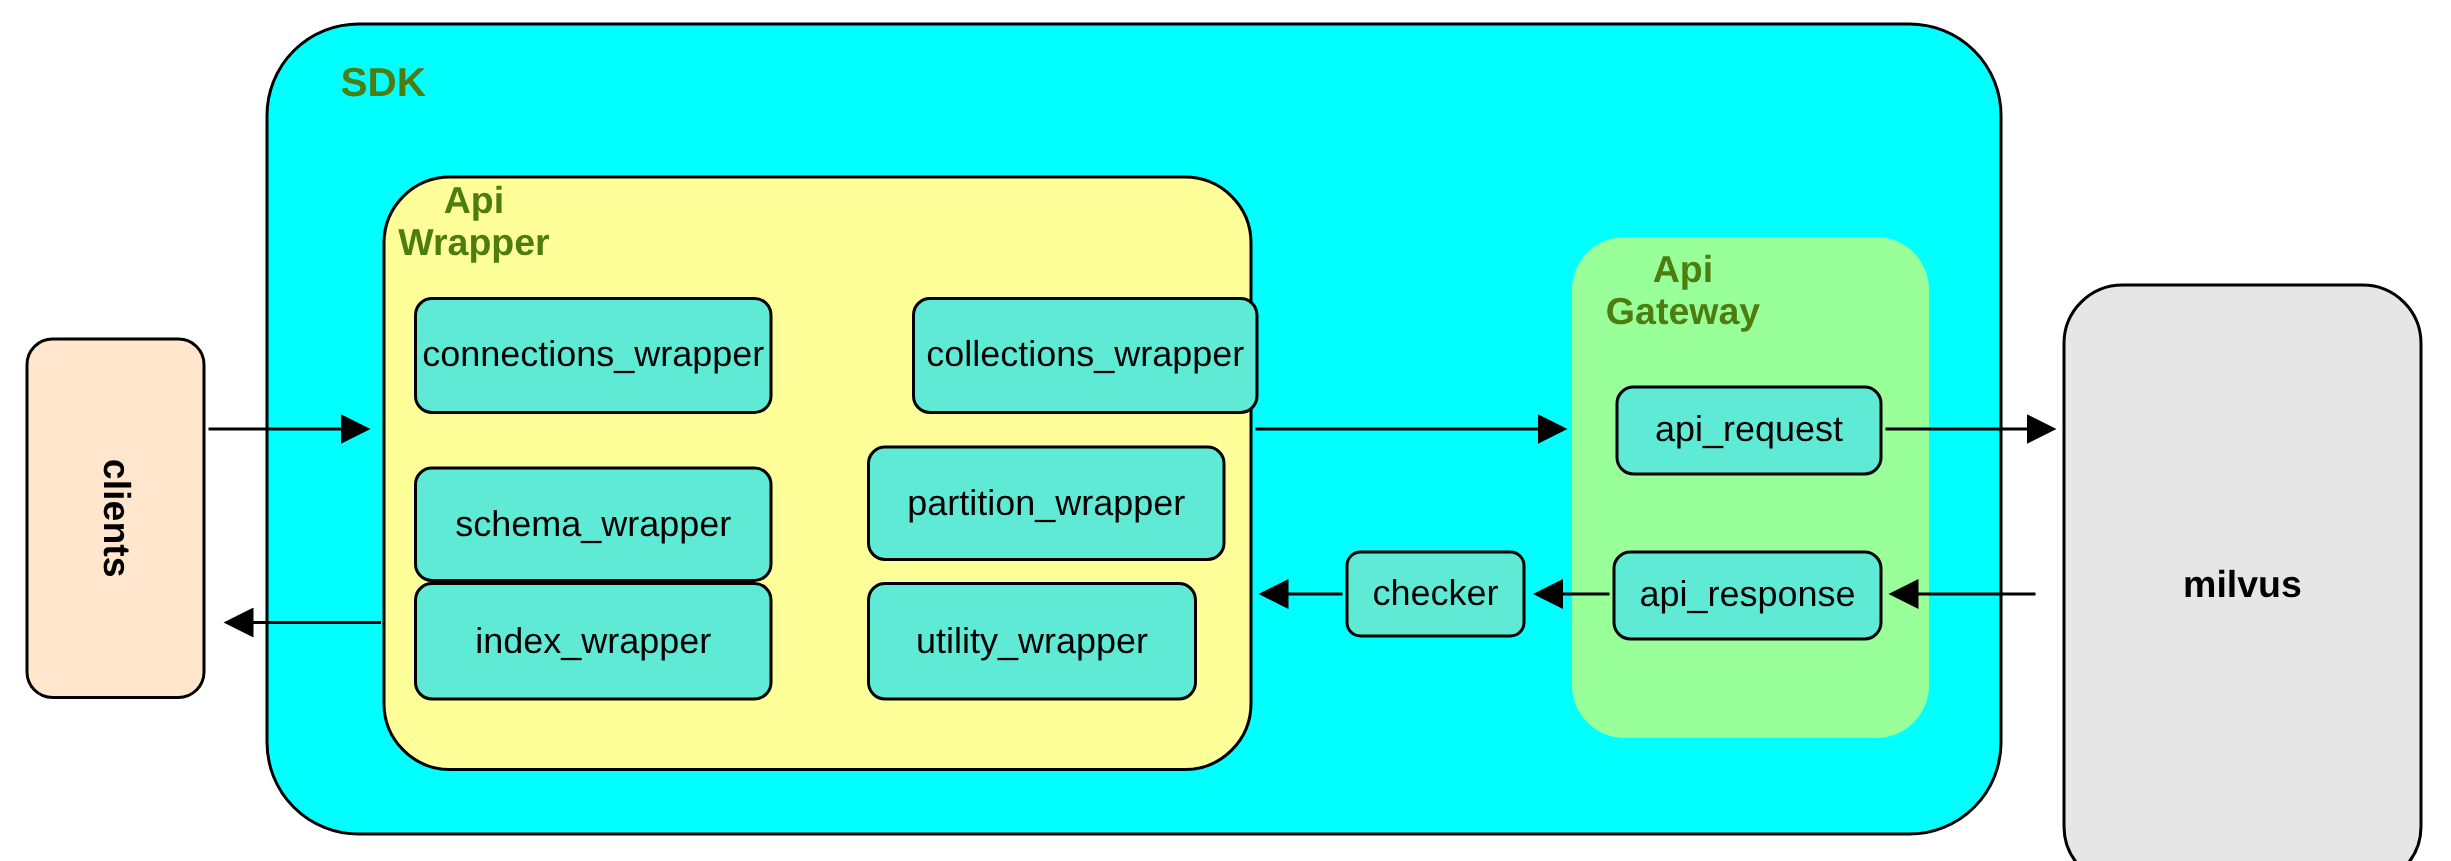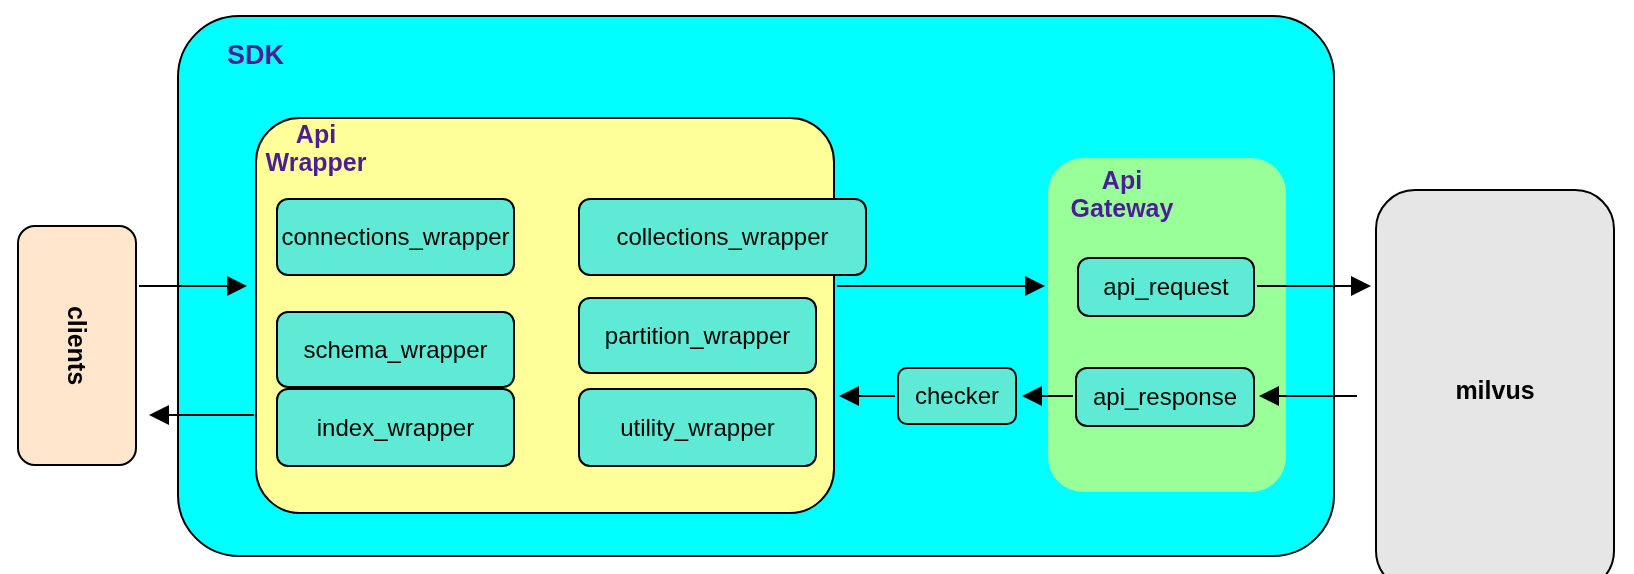--- a/index.html
+++ b/index.html
@@ -18,21 +18,21 @@
     align-items: center;
     justify-content: center;
     color: #000;
   }
   .container-label {
     position: absolute;
     font-weight: bold;
     font-size: 25px;
     line-height: 1.12;
     text-align: center;
-    color: #4c1d95;
+    color: #4d7c0f;
     white-space: pre;
   }
   
   #clients {
     left: 17px; top: 225px; width: 120px; height: 241px;
     border: 2px solid #000; border-radius: 18px;
   }
   #clients .rot {
     transform: rotate(90deg);
     font-weight: bold;
@@ -64,25 +64,25 @@
     font-weight: bold; font-size: 25px;
   }
   
   .leaf {
     background: #5eead4;
     border: 2px solid #000;
     border-radius: 12px;
     font-size: 24px;
   }
   #box-connections { left: 276px; top: 198px; width: 239px; height: 78px; }
-  #box-collections { left: 578px; top: 198px; width: 289px; height: 78px; }
+  #box-collections { left: 608px; top: 198px; width: 231px; height: 78px; }
   #box-schema      { left: 276px; top: 311px; width: 239px; height: 77px; }
   #box-partition   { left: 578px; top: 297px; width: 239px; height: 77px; text-align: center; }
   #box-index       { left: 276px; top: 388px; width: 239px; height: 79px; }
-  #box-utility     { left: 578px; top: 388px; width: 239px; height: 79px; }
+  #box-utility     { left: 578px; top: 388px; width: 220px; height: 79px; }
   #checker         { left: 897px; top: 367px; width: 120px; height: 58px; border-radius: 10px; }
   #api-request     { left: 1077px; top: 257px; width: 178px; height: 60px; }
   #api-response    { left: 1075px; top: 367px; width: 180px; height: 60px; text-align: right; }
   
   #arrows {
     position: absolute;
     left: 0; top: 0; width: 1634px; height: 574px;
     pointer-events: none;
   }
 </style>

